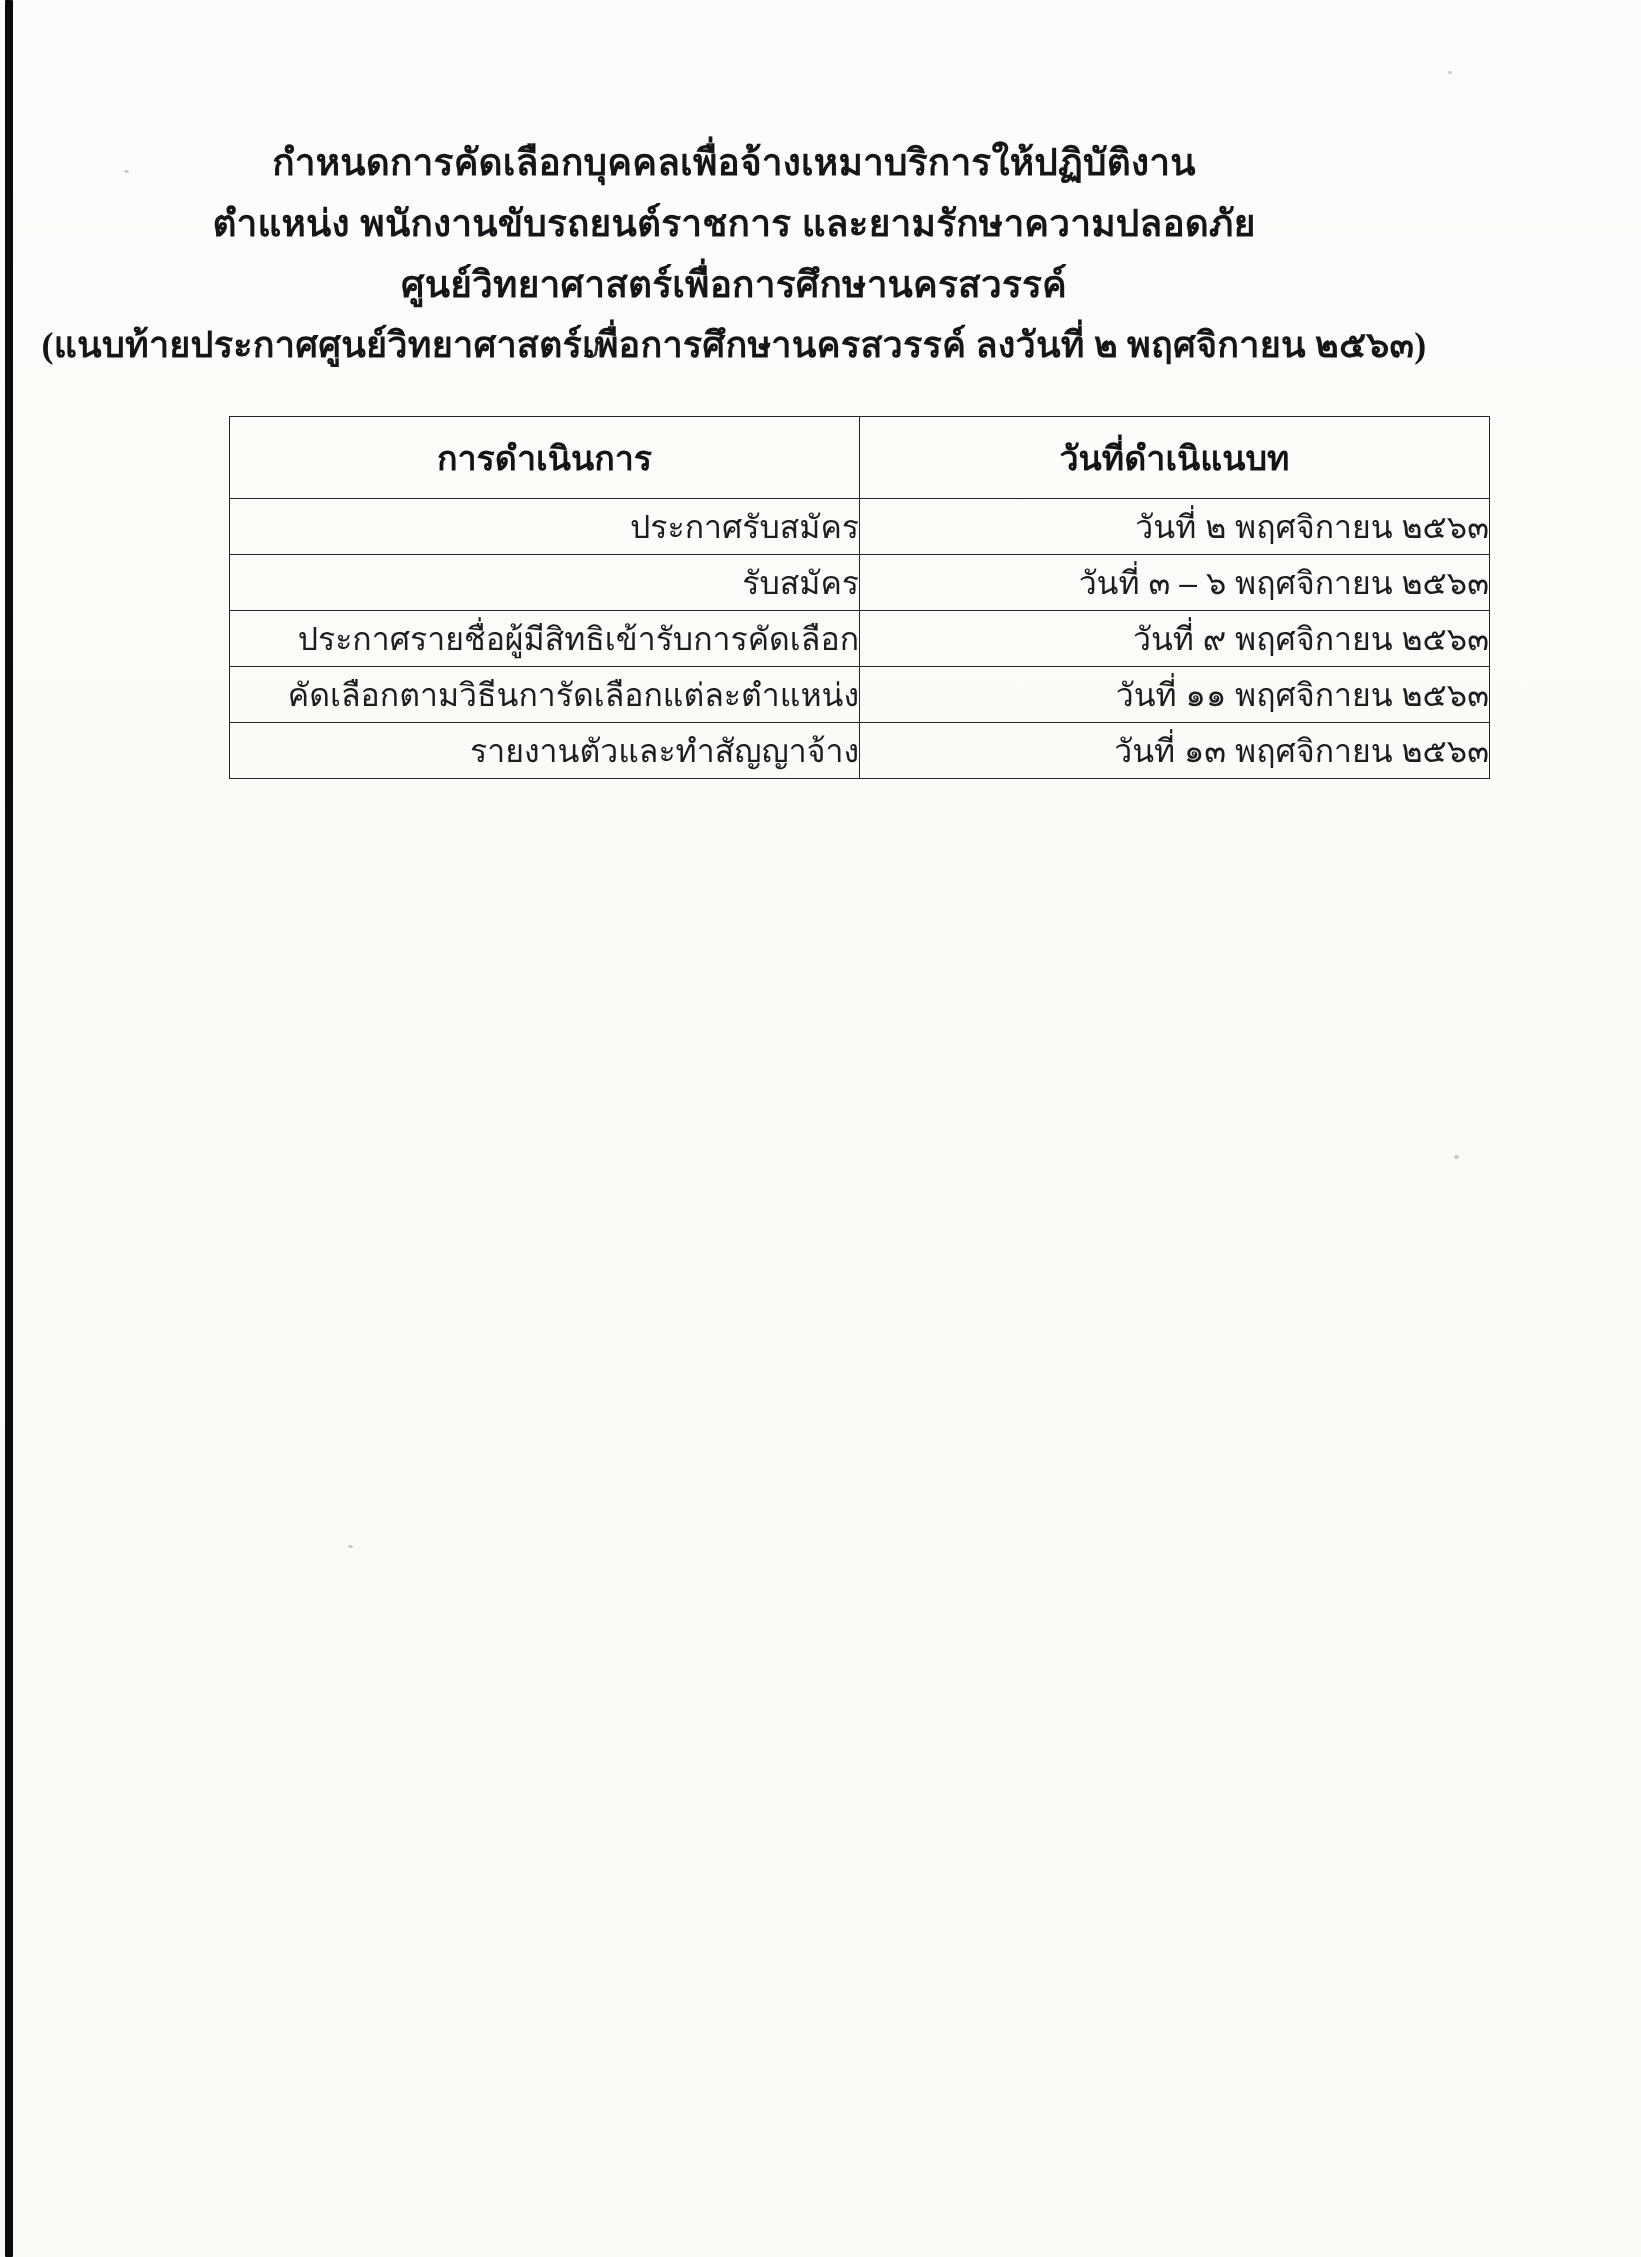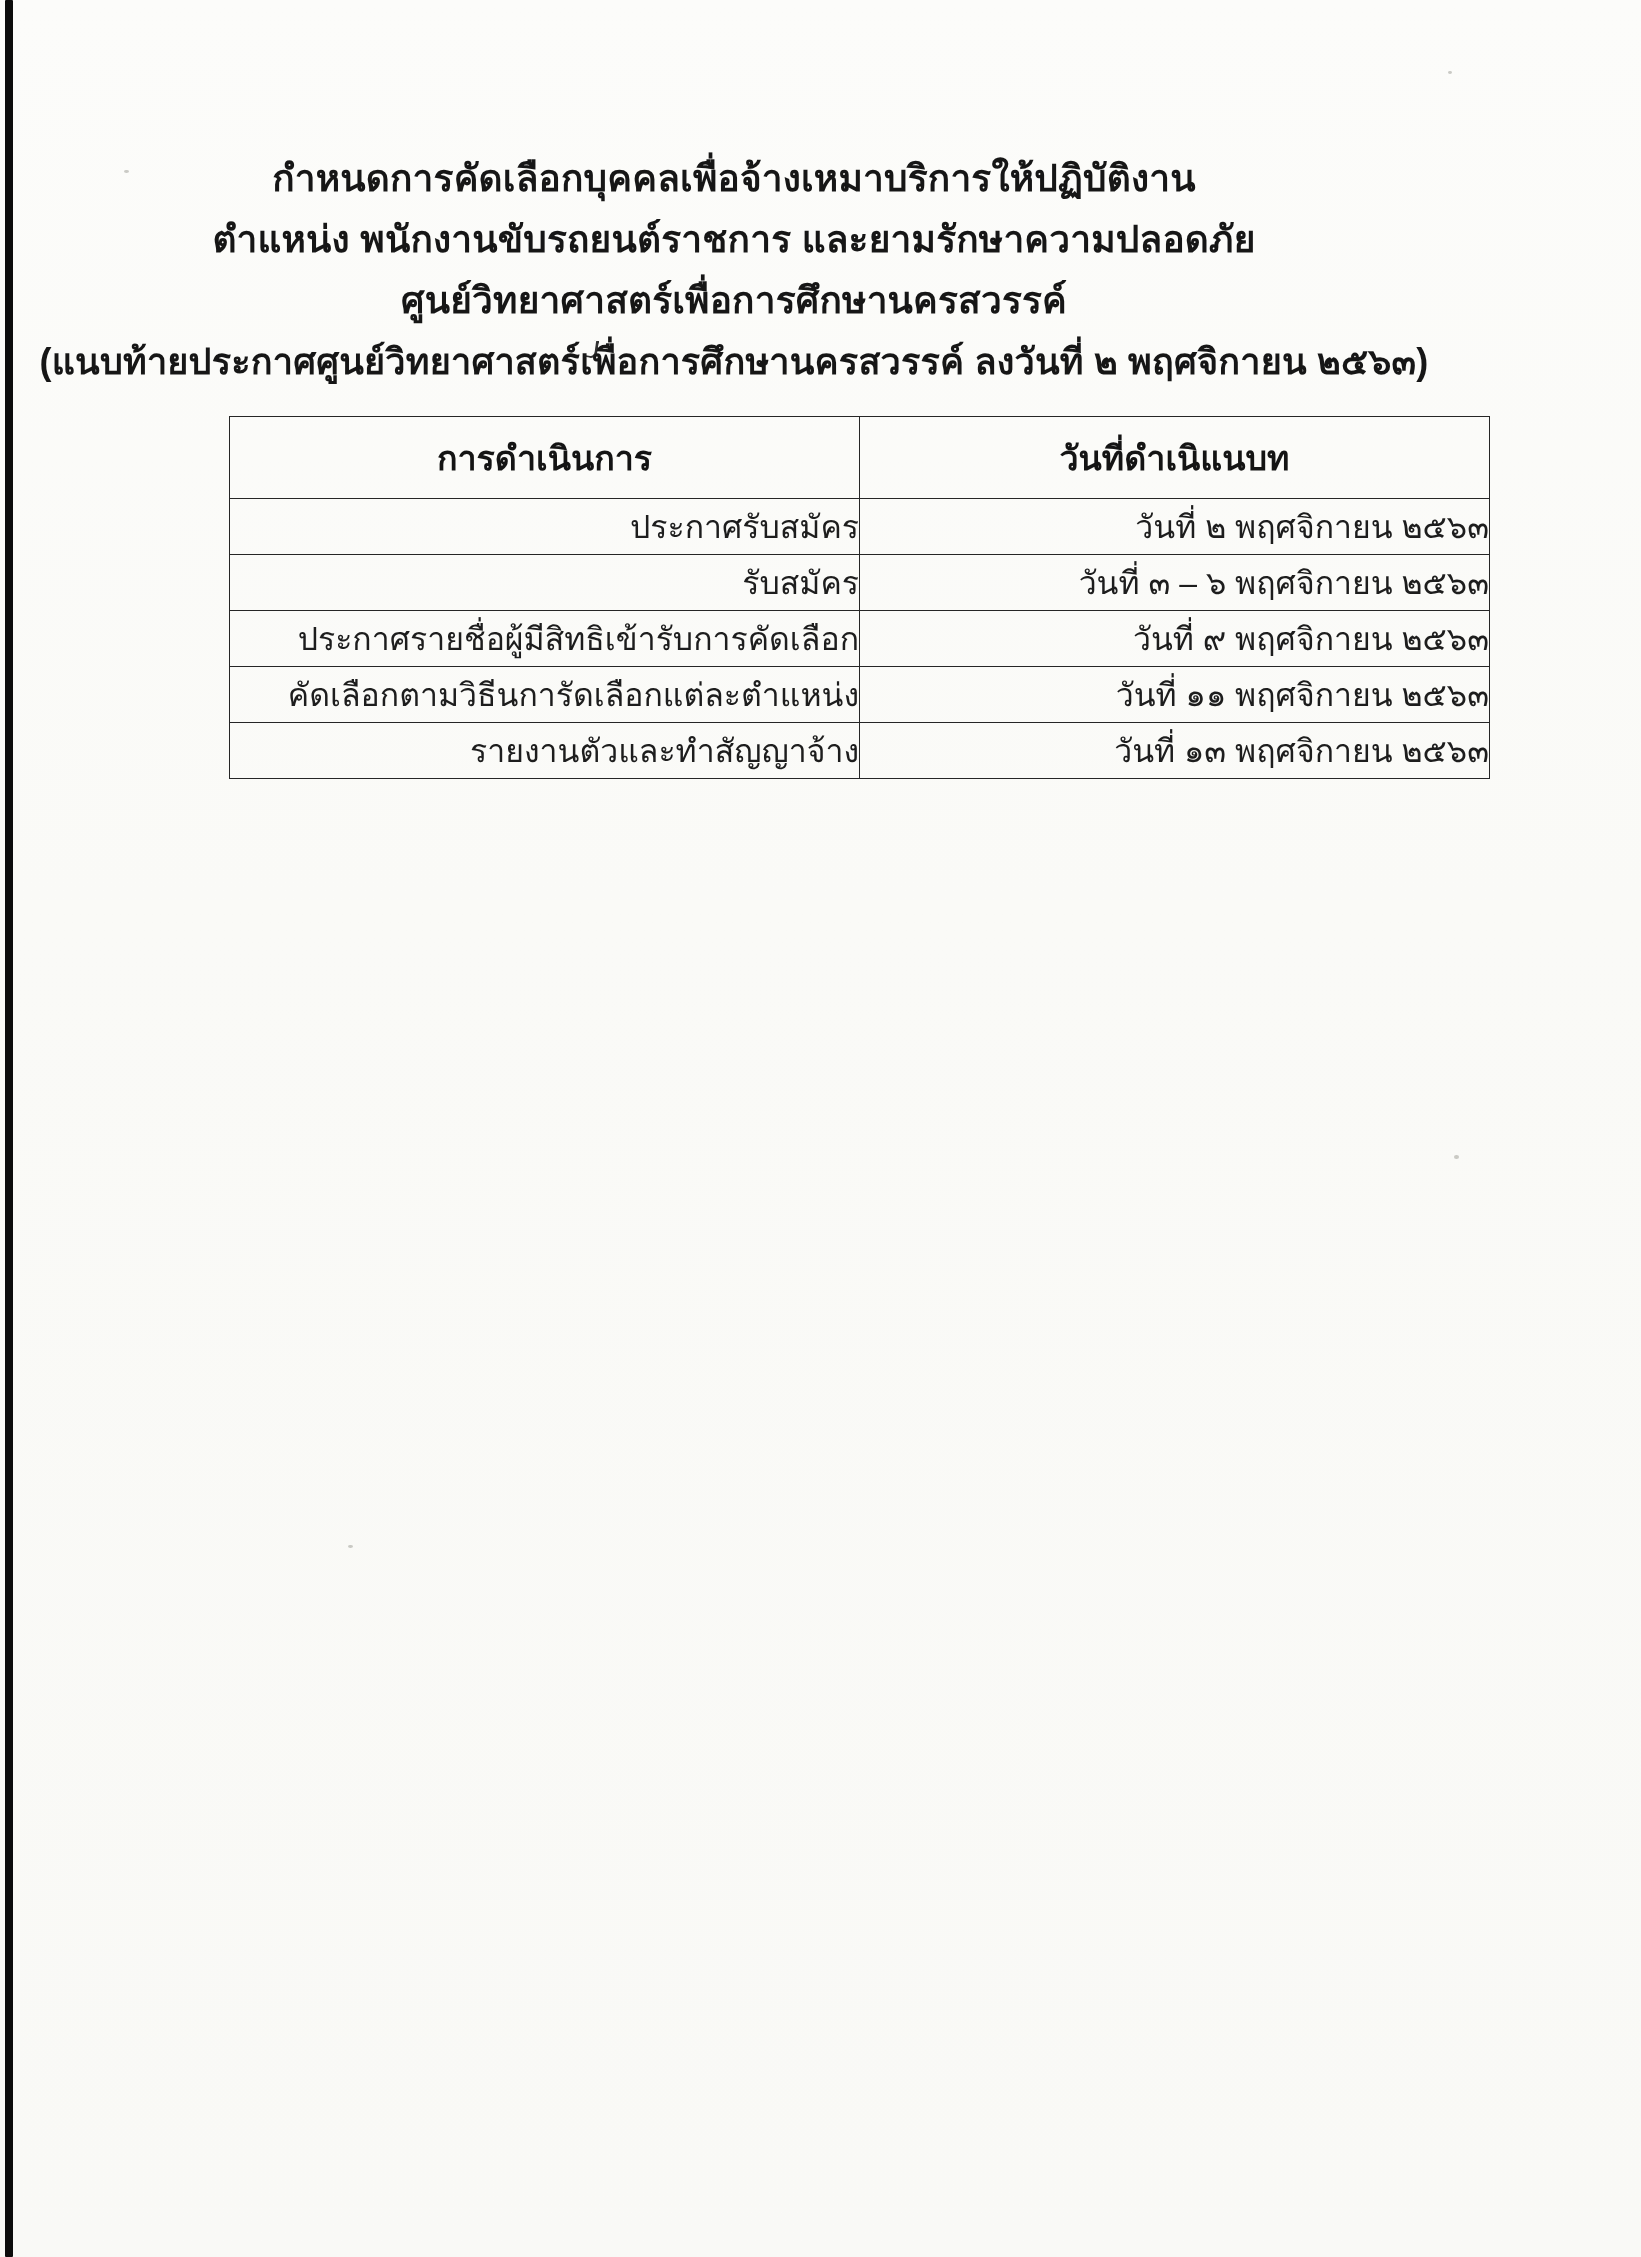--- a/index.html
+++ b/index.html
@@ -27,35 +27,36 @@
     position: absolute;
     left: 4.8px;
     top: 0;
     width: 8.7px;
     height: 2257px;
     background: #0c0c0c;
     border-radius: 1px;
   }
   .title-block {
     position: absolute;
-    top: 148px;
+    top: 132px;
     left: 0;
     width: 1468px;
     text-align: center;
   }
   .title-line {
     font-weight: bold;
     font-size: 37px;
     line-height: 61px;
     color: #161616;
     letter-spacing: 0.2px;
     white-space: nowrap;
   }
   .title-line.sub {
     font-size: 36px;
+    font-family: Liberation Serif, serif;
   }
   
   .stray-mark {
     position: absolute;
     left: 585px;
     top: 340px;
     width: 9.7px;
     height: 16.4px;
     border-right: 3.9px solid #1c1c1c;
     border-bottom: 2.9px solid #1c1c1c;

